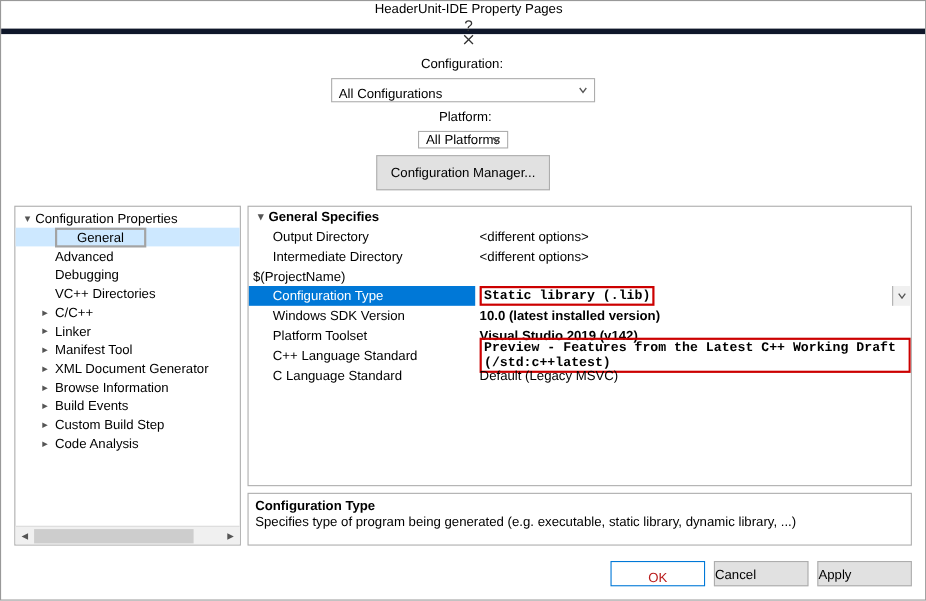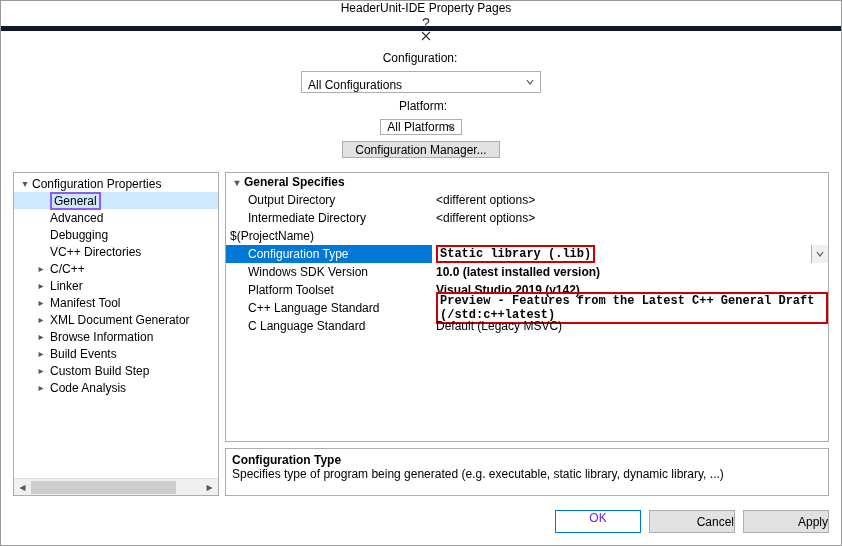--- a/index.html
+++ b/index.html
@@ -53,21 +53,21 @@
 .select .chev {
   position: absolute;
   right: 6px;
   top: 50%;
   transform: translateY(-50%);
   pointer-events: none;
 }
 .btn-flat {
   border: 1px solid #adadad;
   background: #e1e1e1;
-  height: 17px;
+  height: 32px;
   padding: 0 12px;
   display: flex;
   align-items: center;
   justify-content: center;
 }
 .main-area {
   flex: 1;
   display: flex;
   gap: 6px;
   padding: 0 12px 6px 12px;
@@ -96,21 +96,21 @@
 .tree-row .exp {
   width: 14px;
   display: inline-flex;
   justify-content: center;
   color: #555;
   font-size: 10px;
 }
 .tree-row.depth1 { padding-left: 18px; }
 .tree-row.depth1 .exp { width: 18px; }
 .tree-row.selected { background: #cde8ff; }
-.red-box { border: 2px solid #8b5cf6; padding: 0 2px; }
+.red-box { border: 2px solid #a3a3a3; padding: 0 18px; }
 .hscroll {
   height: 17px;
   background: #f0f0f0;
   border-top: 1px solid #dcdcdc;
   display: flex;
   align-items: center;
 }
 .hscroll .arrow {
   width: 17px;
   height: 17px;
@@ -189,35 +189,35 @@
 .desc-box .t { font-weight: bold; }
 .bottom-bar {
   display: flex;
   justify-content: flex-end;
   gap: 8px;
   padding: 8px 12px 12px;
 }
 .btn-ok {
   border: 1px solid #0078d7;
   background: #fff;
-  color: #6d28d9;
+  color: #b91c1c;
   width: 86px;
   height: 23px;
   display: flex;
-  align-items: flex-start;
+  align-items: flex-end;
   justify-content: center;
 }
 .btn-std {
   border: 1px solid #adadad;
   background: #e1e1e1;
   width: 86px;
   height: 23px;
   display: flex;
   align-items: center;
-  justify-content: flex-end;
+  justify-content: flex-start;
 }
 svg.chevdn { width: 8px; height: 8px; }
 </style>
 </head>
 <body>
 
 <div class="titlebar">
   <span class="title">HeaderUnit-IDE Property Pages</span>
   <div class="btn">?</div>
   <div class="btn">
@@ -346,21 +346,21 @@
             <div class="label">Windows SDK Version</div>
             <div class="value bold">10.0 (latest installed version)</div>
           </div>
           <div class="grid-row">
             <div class="label">Platform Toolset</div>
             <div class="value bold">Visual Studio 2019 (v142)</div>
           </div>
           <div class="grid-row">
             <div class="label">C++ Language Standard</div>
             <div class="value bold">
-              <span class="red-val">Preview - Features from the Latest C++ General Draft (/std:c++latest)</span>
+              <span class="red-val">Preview - Features from the Latest C++ Working Draft (/std:c++latest)</span>
             </div>
           </div>
           <div class="grid-row">
             <div class="label">C Language Standard</div>
             <div class="value">Default (Legacy MSVC)</div>
           </div>
         </div>
     </div>
     <div class="desc-box">
       <div class="t">Configuration Type</div>

